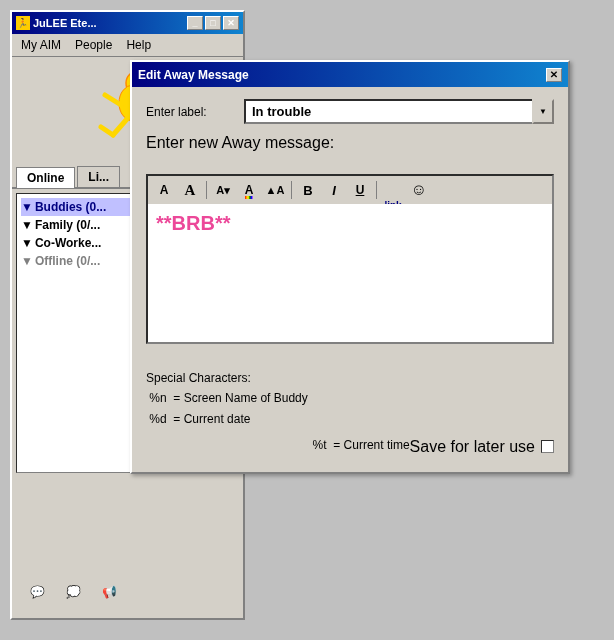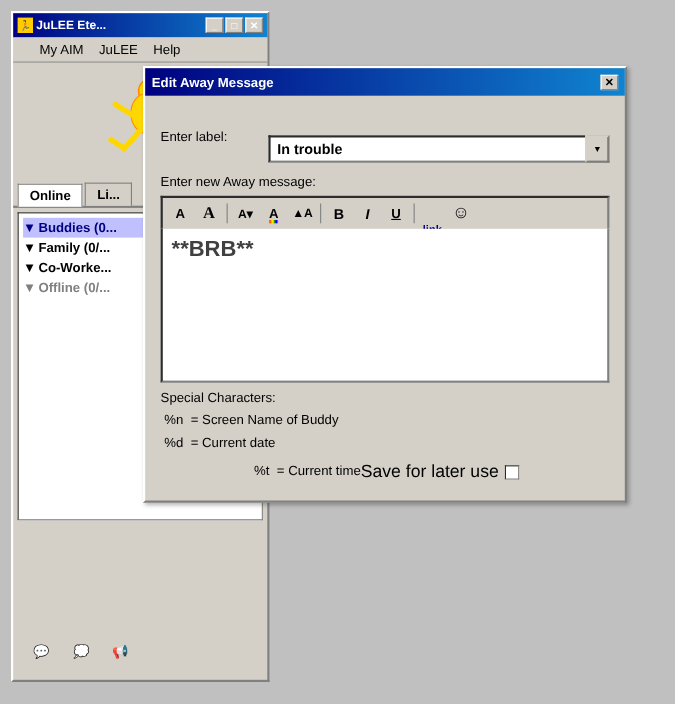--- a/index.html
+++ b/index.html
@@ -69,21 +69,21 @@
       border-bottom-color: #808080;
       font-size: 9px;
       display: flex;
       align-items: center;
       justify-content: center;
       cursor: pointer;
     }
 
     .aim-menubar {
       background: #d4d0c8;
-      padding: 3px 21px;
+      padding: 3px 6px;
       display: flex;
       gap: 8px;
       border-bottom: 1px solid #808080;
       font-size: 12px;
     }
 
     .aim-menubar span {
       cursor: pointer;
       padding: 1px 3px;
     }
@@ -225,21 +225,20 @@
     }
 
     .label-text {
       font-size: 12px;
       min-width: 80px;
     }
 
     .dropdown-wrapper {
       position: relative;
       flex: 1;
-      margin-top: 24px;
     }
 
     .dropdown {
       width: 100%;
       padding: 3px 24px 3px 6px;
       background: white;
       border: 2px inset #808080;
       font-size: 13px;
       font-weight: bold;
       appearance: none;
@@ -256,22 +255,22 @@
       background: #d4d0c8;
       border: 2px outset #d4d0c8;
       display: flex;
       align-items: center;
       justify-content: center;
       cursor: pointer;
       font-size: 8px;
     }
 
     .enter-msg-label {
-      font-size: 12px;
-      margin-bottom: 6px;
+      font-size: 16px;
+      margin-bottom: 22px;
     }
 
     .toolbar {
       display: flex;
       align-items: center;
       background: #d4d0c8;
       border: 2px inset #808080;
       border-bottom: none;
       padding: 3px 4px;
       gap: 2px;
@@ -327,29 +326,29 @@
     .message-area {
       width: 100%;
       min-height: 140px;
       height: 140px;
       background: white;
       border: 2px inset #808080;
       border-top: none;
       padding: 8px;
       font-size: 20px;
       font-weight: bold;
-      color: #404040;
+      color: #ec4899;
       font-family: Arial, sans-serif;
       resize: none;
       outline: none;
       overflow-y: auto;
     }
 
     .special-chars {
-      margin-top: 0;
+      margin-top: 21px;
       font-size: 12px;
       line-height: 1.7;
     }
 
     .save-row {
       display: flex;
       align-items: center;
       justify-content: flex-end;
       gap: 6px;
       margin-top: 4px;
@@ -396,21 +395,21 @@
     </div>
     <div class="aim-title-buttons">
       <div class="win-btn">_</div>
       <div class="win-btn">□</div>
       <div class="win-btn">✕</div>
     </div>
   </div>
 
   <div class="aim-menubar">
     <span>My AIM</span>
-    <span>JuLEE</span>
+    <span>People</span>
     <span>Help</span>
   </div>
 
   <div class="aim-mascot">
     <svg class="mascot-svg" viewBox="0 0 90 90">
 
       <circle cx="55" cy="18" r="12" fill="#FFD700" stroke="#FF8C00" stroke-width="1.5"></circle>
       <ellipse cx="50" cy="38" rx="14" ry="18" fill="#FFD700" stroke="#FF8C00" stroke-width="1"></ellipse>
 
       <line x1="38" y1="40" x2="22" y2="30" stroke="#FFD700" stroke-width="5" stroke-linecap="round"></line>
@@ -534,21 +533,21 @@
     <div class="special-chars">
       <div>Special Characters:</div>
       <div>
         &nbsp;<span>%n</span>
         &nbsp;<span>= Screen Name of Buddy</span>
       </div>
       <div>
         &nbsp;<span>%d</span>
         &nbsp;<span>= Current date</span>
       </div>
-      <div style="display:flex; align-items:center; justify-content:center;">
+      <div style="display:flex; align-items:center; justify-content:flex-end;">
         <div>
           &nbsp;<span>%t</span>
           &nbsp;<span>= Current time</span>
         </div>
         <div class="save-row">
           <span class="save-label">Save for later use</span>
           <div class="save-checkbox"></div>
         </div>
       </div>
     </div>

